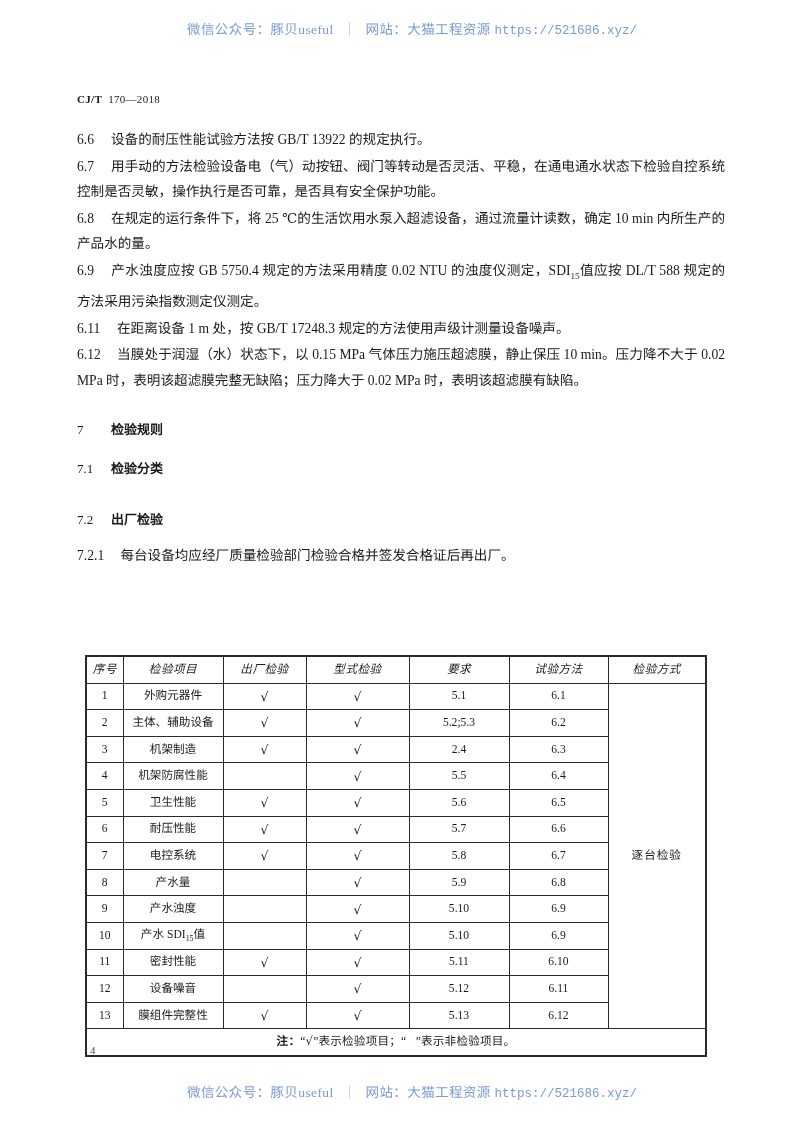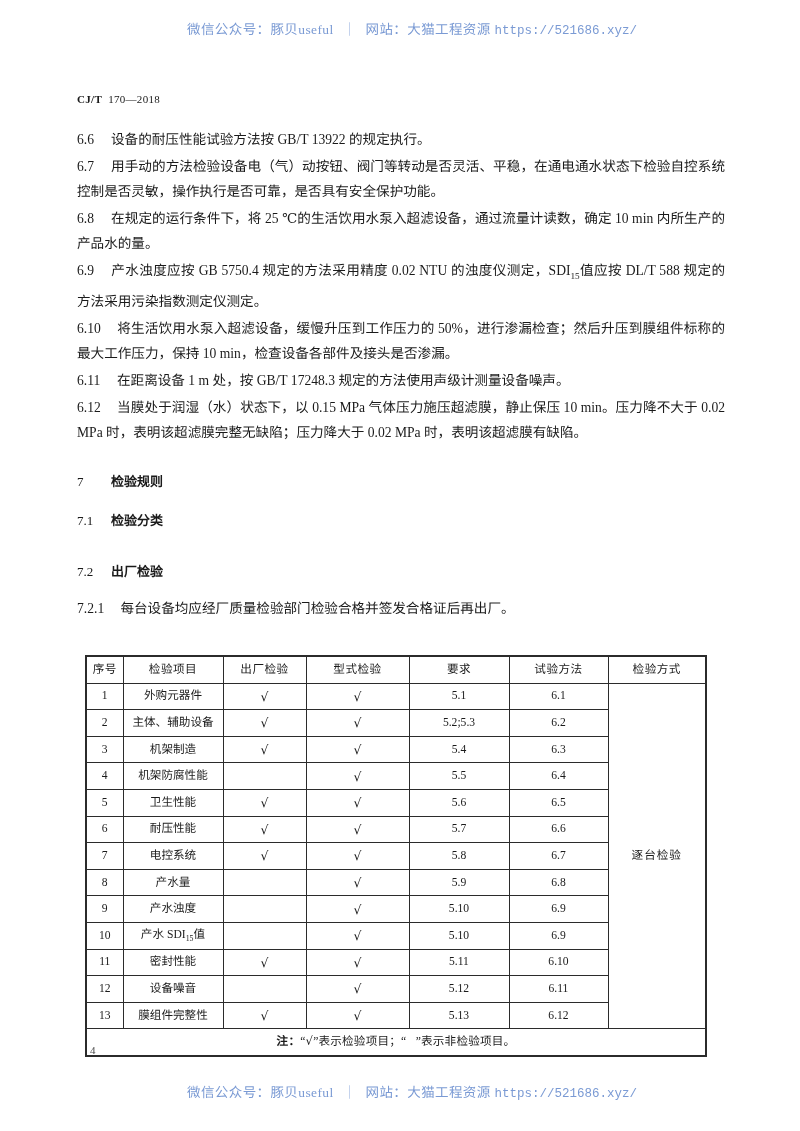--- a/index.html
+++ b/index.html
@@ -121,21 +121,21 @@
   table.insp td, table.insp th {
     border: 1px solid #2b2b2b;
     text-align: center;
     vertical-align: middle;
     height: 25.6px;
     padding: 0 2px;
     font-weight: normal;
     line-height: 1.2;
   }
   table.insp thead td { letter-spacing: 0.5px; }
-  table.insp .outer-t { border-top-width: 2px; }
+  table.insp .outer-t { border-top-width: 2px; font-style: italic; }
   table.insp .outer-b { border-bottom-width: 2px; }
   table.insp .outer-l { border-left-width: 2px; }
   table.insp .outer-r { border-right-width: 2px; }
   td.num-cell { font-family: "Liberation Serif", serif; }
   td.check { font-size: 12.5px; font-family: "DejaVu Sans", sans-serif; }
   td.mode-cell { letter-spacing: 1px; }
   td.note-cell {
     text-align: left;
     padding-left: 26px;
     height: 26px;
@@ -170,21 +170,20 @@
   <div class="content">
 
     <p class="para"><span class="cl">6.6</span><span>设备的耐压性能试验方法按 GB/T 13922 的规定执行。</span></p>
 
     <p class="para"><span class="cl">6.7</span><span>用手动的方法检验设备电（气）动按钮、阀门等转动是否灵活、平稳，在通电通水状态下检验自控系统控制是否灵敏，操作执行是否可靠，是否具有安全保护功能。</span></p>
 
     <p class="para"><span class="cl">6.8</span><span>在规定的运行条件下，将 25 ℃的生活饮用水泵入超滤设备，通过流量计读数，确定 10 min 内所生产的产品水的量。</span></p>
 
     <p class="para"><span class="cl">6.9</span><span>产水浊度应按 GB 5750.4 规定的方法采用精度 0.02 NTU 的浊度仪测定，SDI<sub>15</sub>值应按 DL/T 588 规定的方法采用污染指数测定仪测定。</span></p>
 
-    <p class="para"><span class="cl wide">6.10</span><span>将生活饮用水泵入超滤设备，缓慢升压到工作压力的 50%，进行渗漏检查；然后升压到膜组件标称的最大工作压力，保持 10 min，检查设备各部件及接头是否渗漏。</span></p>
 
     <p class="para"><span class="cl wide">6.11</span><span>在距离设备 1 m 处，按 GB/T 17248.3 规定的方法使用声级计测量设备噪声。</span></p>
 
     <p class="para"><span class="cl wide">6.12</span><span>当膜处于润湿（水）状态下，以 0.15 MPa 气体压力施压超滤膜，静止保压 10 min。压力降不大于 0.02 MPa 时，表明该超滤膜完整无缺陷；压力降大于 0.02 MPa 时，表明该超滤膜有缺陷。</span></p>
 
     <div class="sec-gap-big"></div>
 
     <h2 class="sec"><span class="cl">7</span><span>检验规则</span></h2>
 
     <div class="sec-gap"></div>
@@ -246,21 +245,21 @@
         <td class="check">√</td>
         <td class="num-cell">5.2;5.3</td>
         <td class="num-cell">6.2</td>
       </tr>
 
       <tr>
         <td class="num-cell outer-l">3</td>
         <td>机架制造</td>
         <td class="check">√</td>
         <td class="check">√</td>
-        <td class="num-cell">5.4</td>
+        <td class="num-cell">2.4</td>
         <td class="num-cell">6.3</td>
       </tr>
 
       <tr>
         <td class="num-cell outer-l">4</td>
         <td>机架防腐性能</td>
         <td class="check"></td>
         <td class="check">√</td>
         <td class="num-cell">5.5</td>
         <td class="num-cell">6.4</td>

